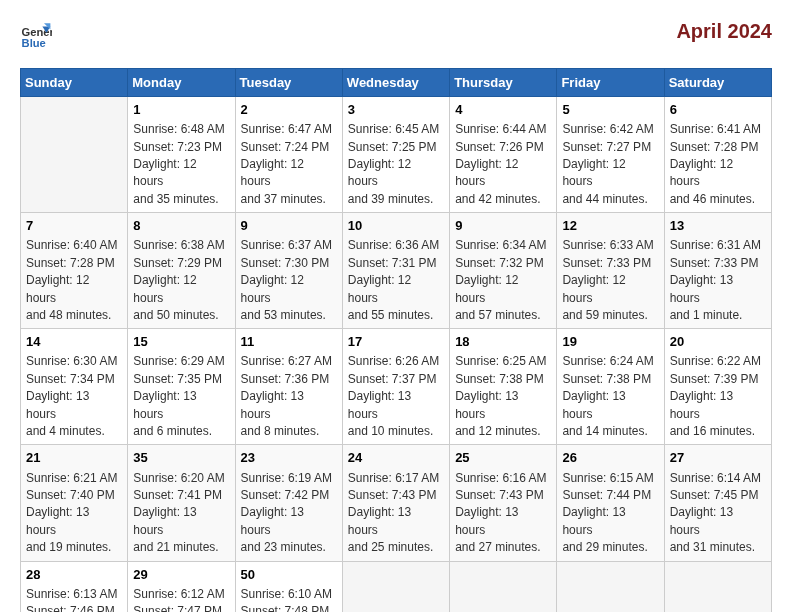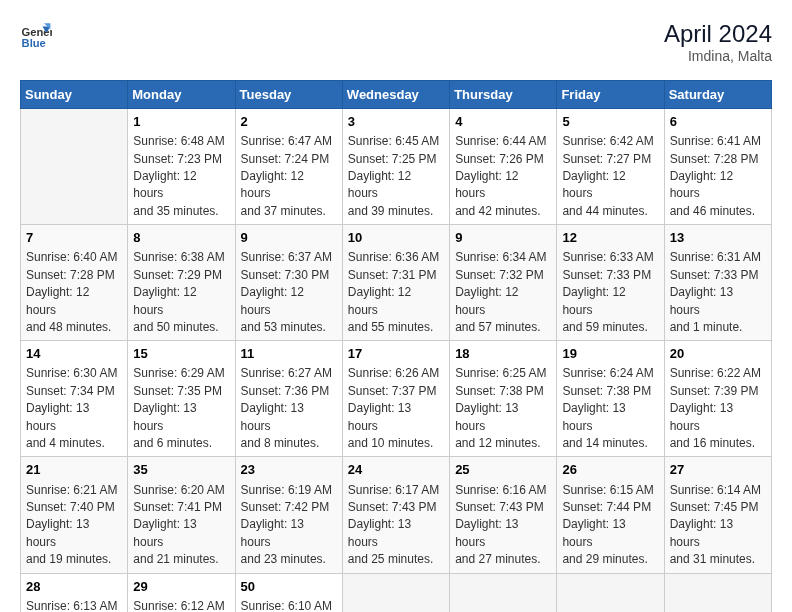--- a/index.html
+++ b/index.html
@@ -22,23 +22,23 @@
       gap: 4px;
     }
     .logo-icon {
       width: 32px;
       height: 32px;
     }
     .title-block {
       text-align: right;
     }
     .month-title {
-      font-size: 24px;
-      font-weight: normal;
-      color: #0f172a;
+      font-size: 20px;
+      font-weight: bold;
+      color: #7f1d1d;
     }
     .subtitle {
       font-size: 14px;
       color: #555;
     }
     table {
       width: 100%;
       border-collapse: collapse;
       font-size: 11px;
     }
@@ -85,21 +85,20 @@
   <div class="logo">
     <svg class="logo-icon" viewBox="0 0 40 40">
       <text x="2" y="20" font-size="14" font-weight="bold" fill="#333">General</text>
       <text x="2" y="34" font-size="14" font-weight="bold" fill="#2a6ab5">Blue</text>
       <polygon points="28,8 38,8 33,16" fill="#2a6ab5"></polygon>
       <polygon points="30,4 38,4 38,12" fill="#5599dd"></polygon>
     </svg>
   </div>
   <div class="title-block">
     <div class="month-title">April 2024</div>
-    <div class="subtitle">Imdina, Malta</div>
   </div>
 </div>
 
 <table>
   <thead>
     <tr id="weekday-header">
         <th>Sunday</th>
         <th>Monday</th>
         <th>Tuesday</th>
         <th>Wednesday</th>

